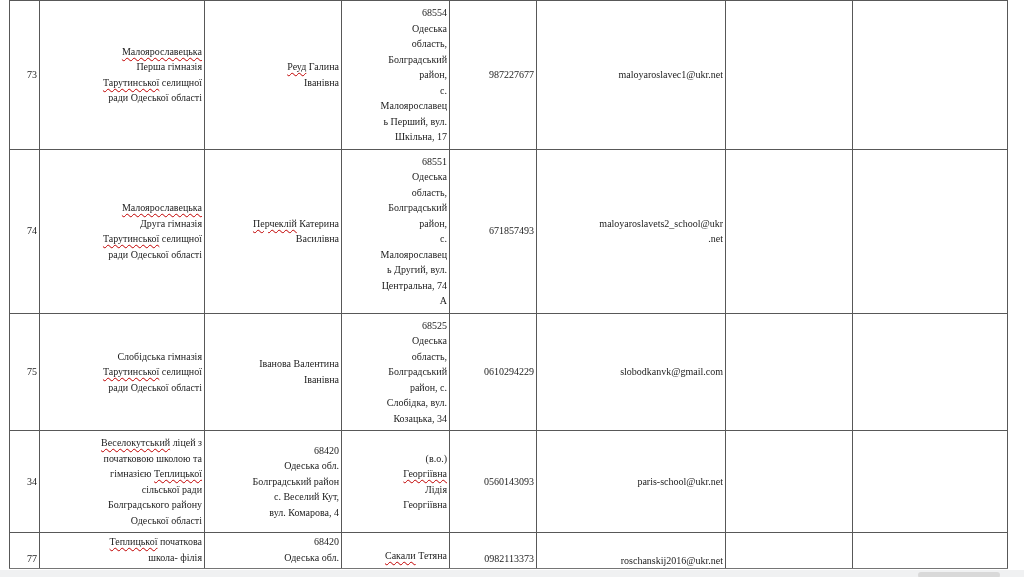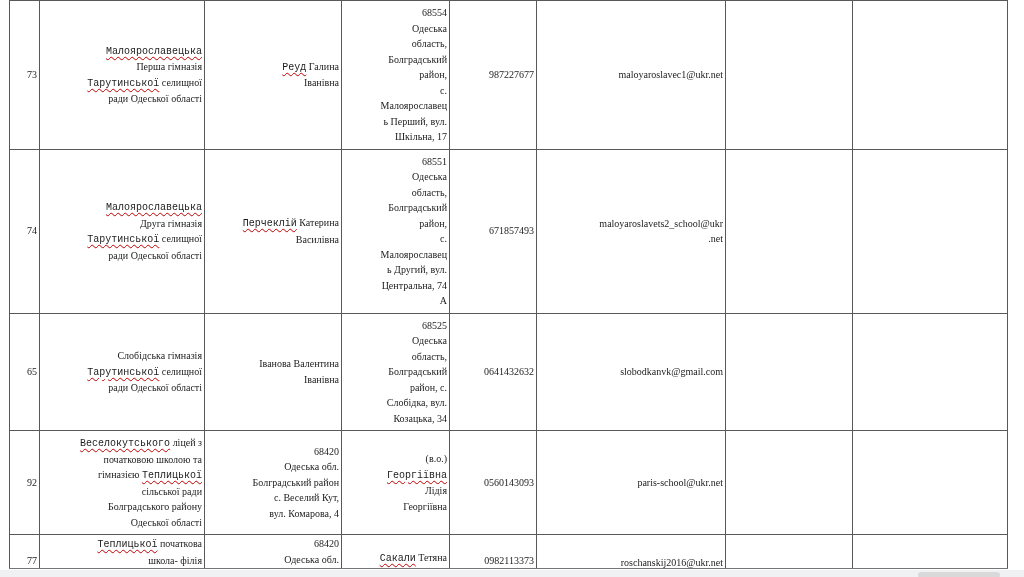--- a/index.html
+++ b/index.html
@@ -34,21 +34,20 @@
     white-space:nowrap;
     overflow:hidden;
   }
   tr.cut td{vertical-align:top;}
   .sp{
     text-decoration-line:underline;
     text-decoration-style:wavy;
     text-decoration-color:var(--squiggle,#c00000);
     text-decoration-thickness:1px;
     text-underline-offset:2px;
-    font-family:Liberation Mono, monospace;
   }
   .bottom-strip{
     position:absolute;left:0;top:570px;width:1024px;height:7px;
     background:var(--strip,#f0f1f2);
   }
   .thumb{
     position:absolute;left:918px;top:2px;width:82px;height:6px;
     border-radius:3px;
     background:var(--thumb,#d9d9d9);
   }
@@ -84,32 +83,32 @@
             <td>74</td>
             <td><span class="sp">Малоярославецька</span><br>Друга гімназія<br><span class="sp">Тарутинської</span> селищної<br>ради Одеської області</td>
             <td><span class="sp">Перчеклій</span> Катерина<br>Василівна</td>
             <td>68551<br>Одеська<br>область,<br>Болградський<br>район,<br>с.<br>Малоярославец<br>ь Другий, вул.<br>Центральна, 74<br>А</td>
             <td>671857493</td>
             <td>maloyaroslavets2_school@ukr<br>.net</td>
             <td></td>
             <td></td>
           </tr>
           <tr style="height: 109px;">
-            <td>65</td>
+            <td>75</td>
             <td>Слобідська гімназія<br><span class="sp">Тарутинської</span> селищної<br>ради Одеської області</td>
             <td>Іванова Валентина<br>Іванівна</td>
             <td>68525<br>Одеська<br>область,<br>Болградський<br>район, с.<br>Слобідка, вул.<br>Козацька, 34</td>
-            <td>0641432632</td>
+            <td>0610294229</td>
             <td>slobodkanvk@gmail.com</td>
             <td></td>
             <td></td>
           </tr>
           <tr style="height: 98px;">
-            <td>92</td>
-            <td><span class="sp">Веселокутського</span> ліцей з<br>початковою школою та<br>гімназією <span class="sp">Теплицької</span><br>сільської ради<br>Болградського району<br>Одеської області</td>
+            <td>34</td>
+            <td><span class="sp">Веселокутський</span> ліцей з<br>початковою школою та<br>гімназією <span class="sp">Теплицької</span><br>сільської ради<br>Болградського району<br>Одеської області</td>
             <td>68420<br>Одеська обл.<br>Болградський район<br>с. Веселий Кут,<br>вул. Комарова, 4</td>
             <td>(в.о.)<br><span class="sp">Георгіївна</span><br>Лідія<br>Георгіївна</td>
             <td>0560143093</td>
             <td>paris-school@ukr.net</td>
             <td></td>
             <td></td>
           </tr>
           <tr class="cut" style="height: 100px;">
             <td style="padding-top: 18px;">77</td>
             <td style="padding-top: 1px;"><span class="sp">Теплицької</span> початкова<br>школа- філія<br><span class="sp">Малоярославецька</span> ліцею з<br>початковою школою та</td>

